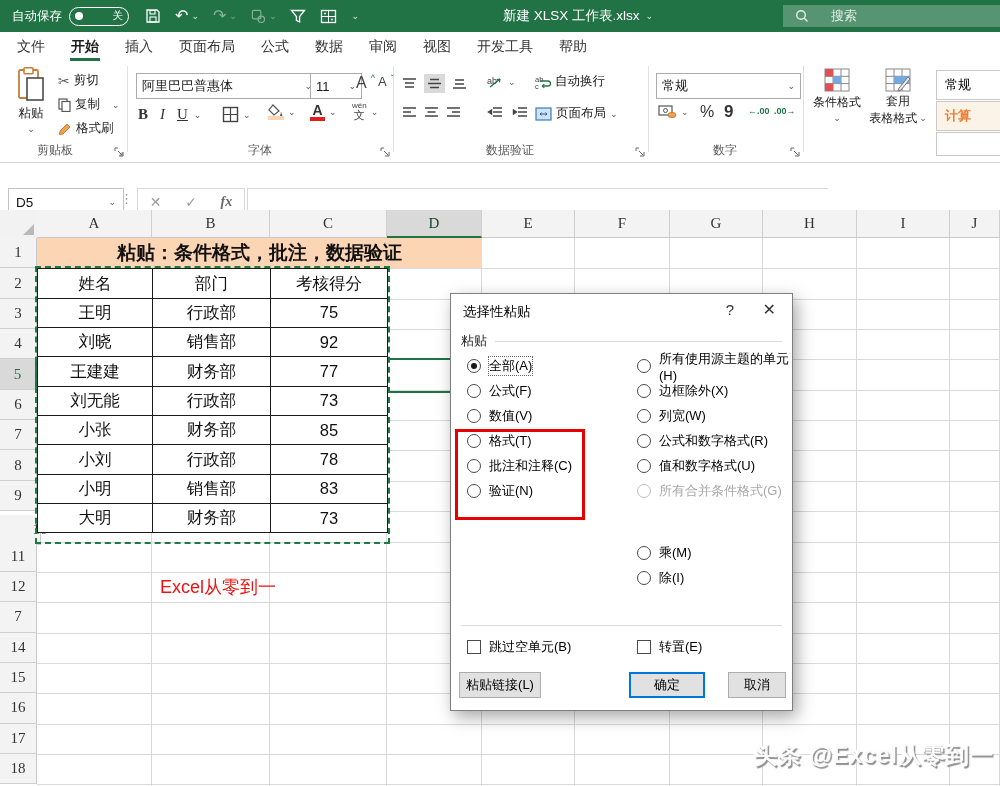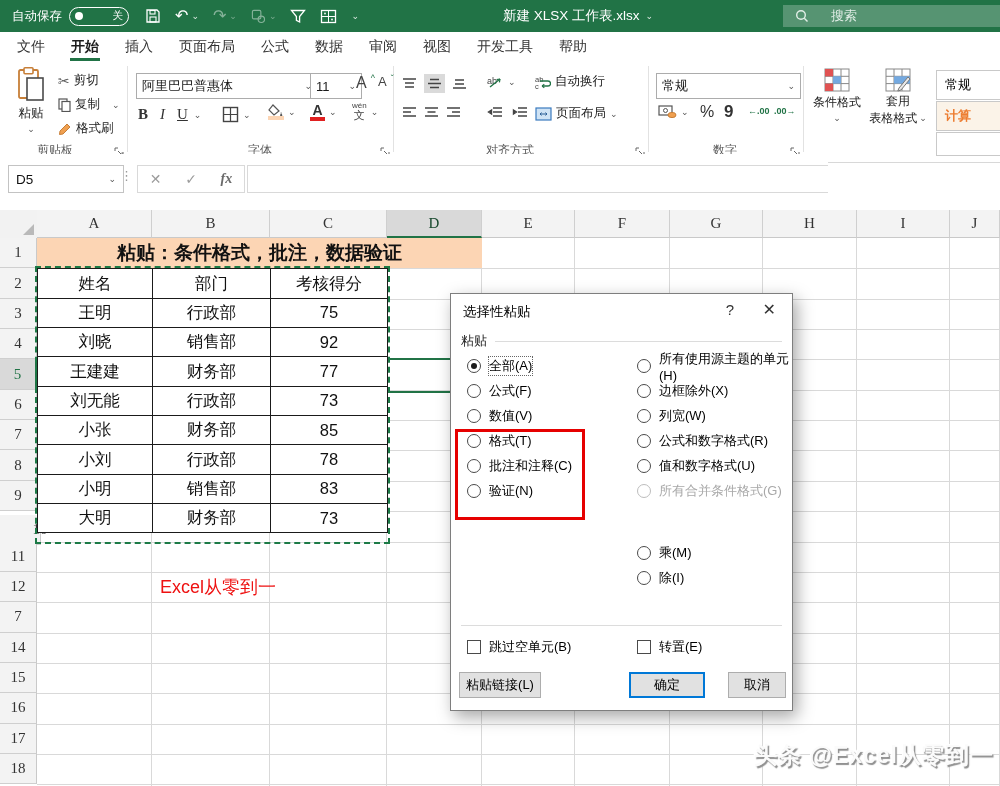--- a/index.html
+++ b/index.html
@@ -37,21 +37,21 @@
   .combo{position:absolute;border:1px solid #acacac;background:#fff;display:flex;align-items:center;
          font-size:13px;color:#1a1a1a;padding:0 5px;justify-content:space-between}
   .cdrop{font-size:9px;color:#555}
   .fbtn{display:flex;align-items:center;justify-content:center;color:#333}
   .underbar{display:block;height:4px;margin-top:0px}
   .iconbox{display:flex;flex-direction:column;align-items:center;line-height:1}
   .active-ic{background:#dadada}
   .cellstyle{position:absolute;border:1px solid #c9c9c9;background:#fff;display:flex;align-items:center;
              padding-left:8px;font-size:13px}
   
-  .fbar{position:absolute;left:0;top:154px;width:828px;height:48px;background:#fff}
+  .fbar{position:absolute;left:0;top:177px;width:828px;height:48px;background:#fff}
   .namebox{position:absolute;left:8px;top:11px;width:100px;height:26px;border:1px solid #c3c3c3;display:flex;
            align-items:center;justify-content:space-between;padding:0 7px;font-size:13.5px;color:#111}
   .vmore{position:absolute;left:120px;top:14px;color:#9a9a9a;font-size:13px}
   .fxbtns{position:absolute;left:137px;top:11px;width:106px;height:26px;border:1px solid #d9d9d9;display:flex;
           align-items:center;justify-content:space-around;color:#9c9c9c;font-size:14px}
   .finput{position:absolute;left:247px;top:11px;right:0px;height:26px;border:1px solid #d9d9d9;border-right:none}
   .fxi{font-style:italic;font-family:"Liberation Serif",serif;font-weight:bold;color:#6a6a6a}
   
   .sheet{position:absolute;left:0;top:210px;width:1000px;height:576px;background:#fff}
   .corner{position:absolute;left:0;top:0;width:37px;height:28px;background:#f2f2f2;border-right:1px solid #c9c9c9;border-bottom:1px solid #c9c9c9}
@@ -337,21 +337,21 @@
       </span>
   </div>
   <div class="smallrow" style="left:535px;top:43px">
     <svg width="17" height="14" viewBox="0 0 17 14">
         <rect x="1" y="1" width="15" height="12" fill="#cfe3f5" stroke="#3b7bbf" stroke-width="1.2"></rect>
         <path d="M5 7h7M5 7l1.6-1.4M5 7l1.6 1.4M12 7l-1.6-1.4M12 7l-1.6 1.4" stroke="#2b5f96" stroke-width="1" fill="none"></path>
       </svg>
     <span>页面布局</span>
     <span class="cdrop">⌄</span>
   </div>
-  <div class="glabel" style="left:460px;width:100px">对齐方式</div>
+  <div class="glabel" style="left:460px;width:100px">数据验证</div>
   <div class="launch" style="left:635px">
       <svg width="10" height="10" viewBox="0 0 10 10">
         <path d="M1 1v3M1 1h3M9 9H5M9 9V5M4 4l4 4" stroke="#666" stroke-width="1" fill="none"></path>
       </svg>
     </div>
 
   <div class="combo" style="left:656px;top:11px;width:133px;height:24px">
     <span>常规</span>
       <span class="cdrop">⌄</span>
   </div>

